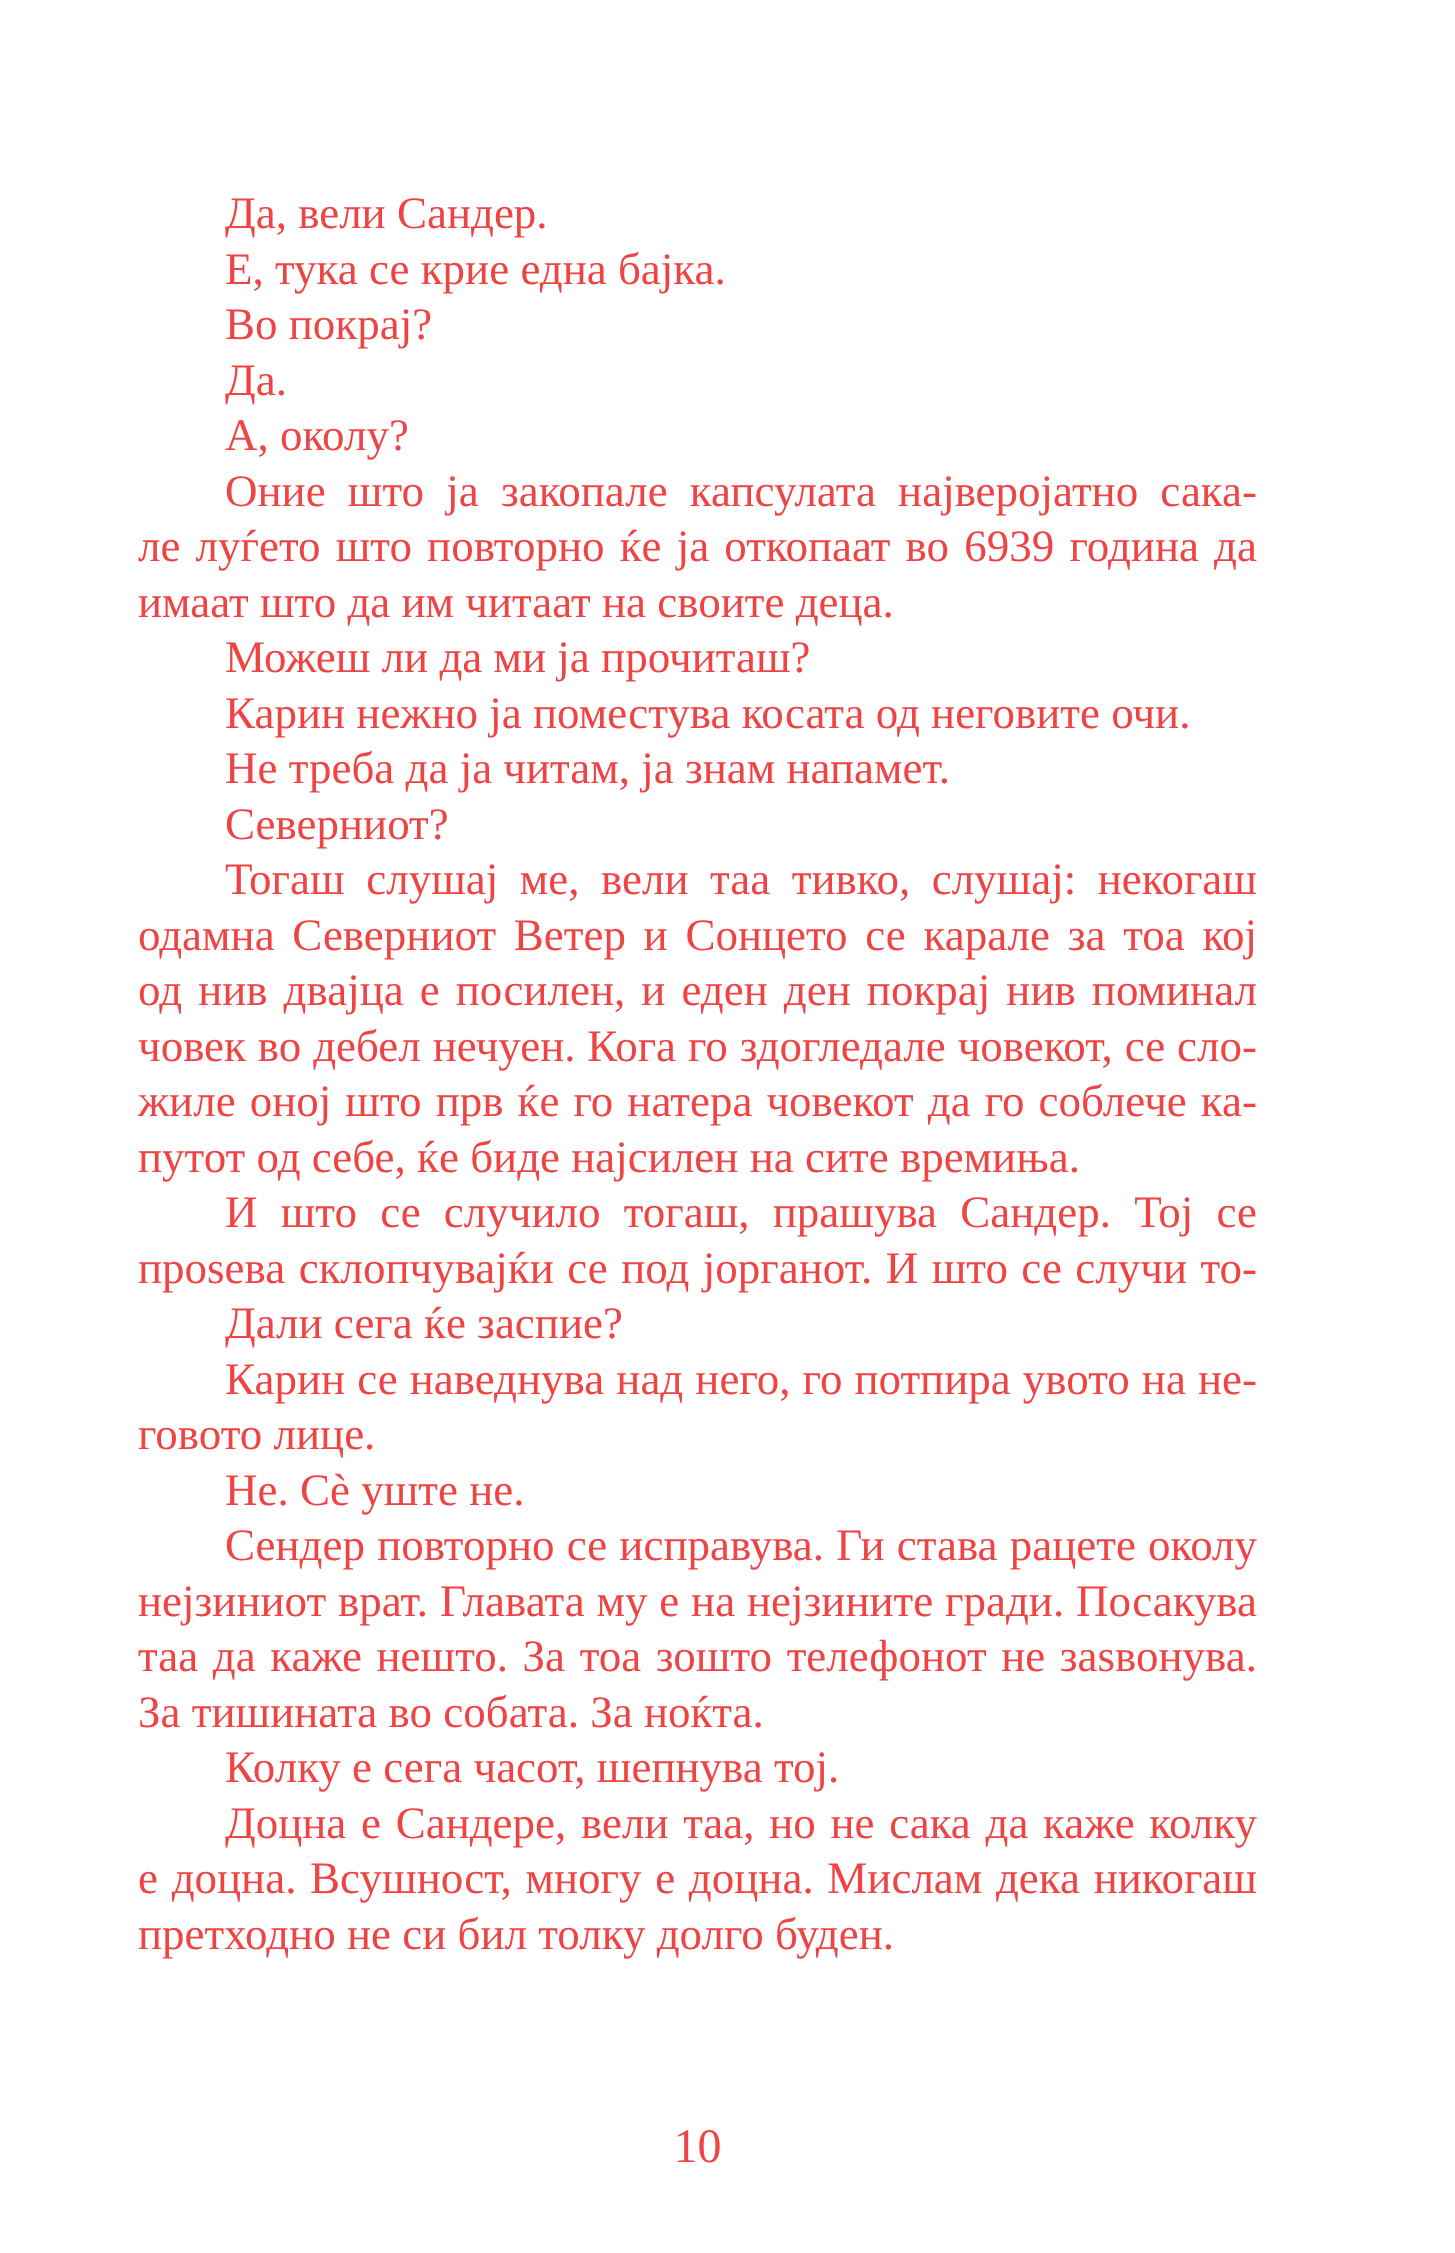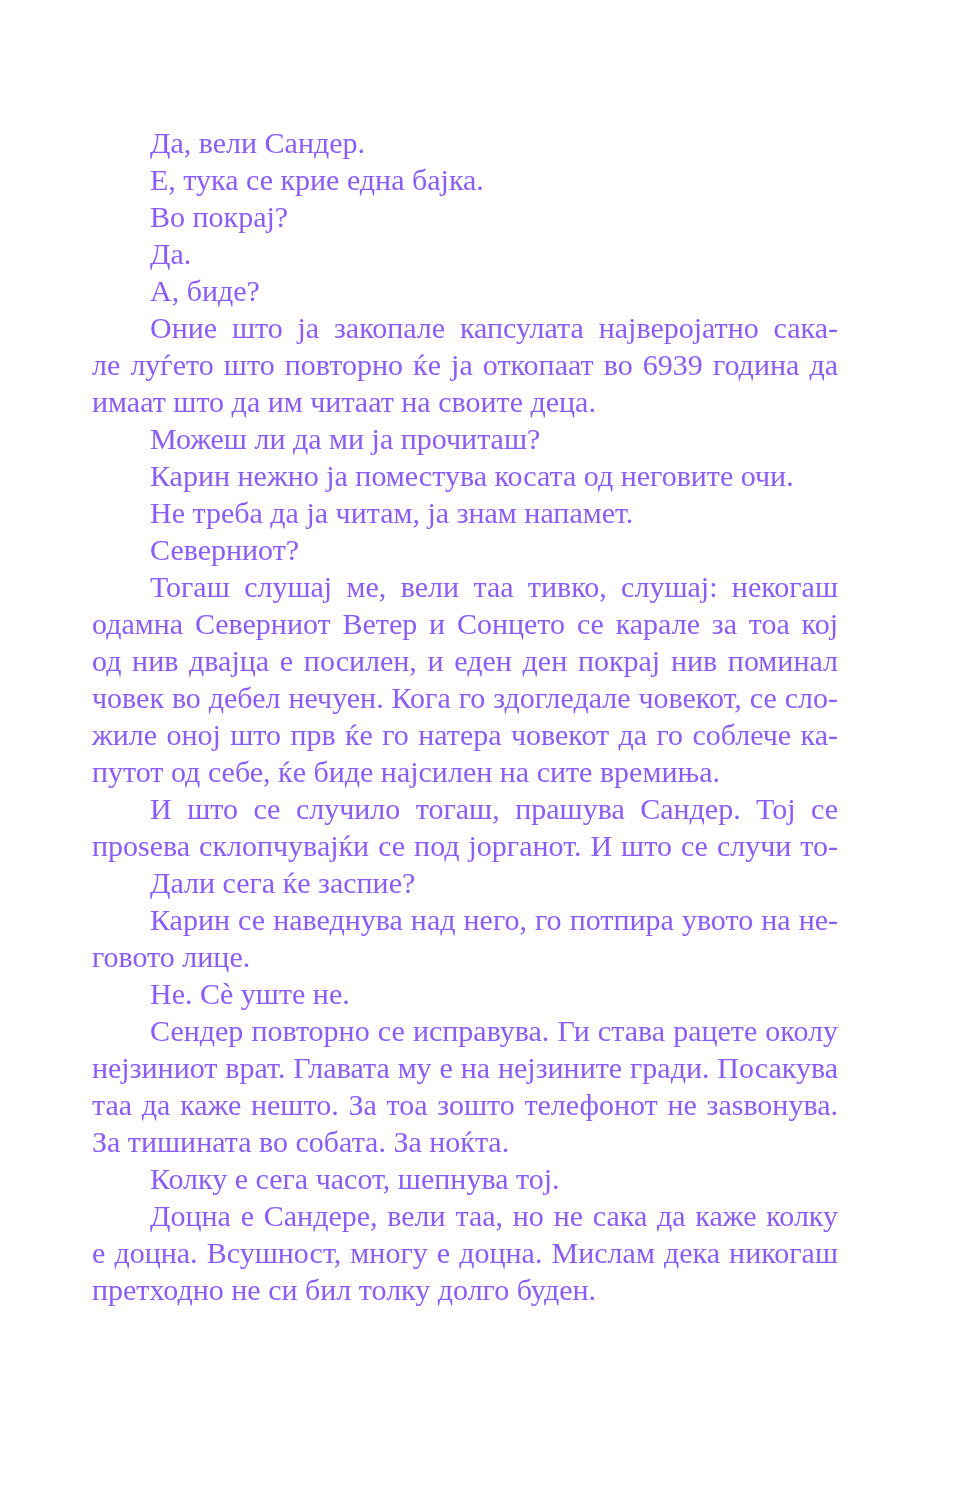--- a/index.html
+++ b/index.html
@@ -7,21 +7,21 @@
     padding: 0;
     background: #ffffff;
   }
   .page {
     position: relative;
     width: 970px;
     height: 1502px;
     background: #ffffff;
     overflow: hidden;
     font-family: "Liberation Serif", "DejaVu Serif", serif;
-    color: #8b5cf6;
+    color: #ef4444;
   }
   .text-block {
     position: absolute;
     left: 92px;
     top: 124px;
     width: 746px;
     font-size: 30px;
     line-height: 37px;
     font-weight: 400;
     letter-spacing: 0px;
@@ -51,21 +51,21 @@
 </style>
 </head>
 <body>
 
 <div class="page">
   <section class="text-block">
       <div class="line i">Да, вели Сандер.</div>
       <div class="line i">Е, тука се крие една бајка.</div>
       <div class="line i">Во покрај?</div>
       <div class="line i">Да.</div>
-      <div class="line i">А, биде?</div>
+      <div class="line i">А, околу?</div>
       <div class="line i j">Оние што ја закопале капсулата најверојатно сака-</div>
       <div class="line j">ле луѓето што повторно ќе ја откопаат во 6939 година да</div>
       <div class="line">имаат што да им читаат на своите деца.</div>
       <div class="line i">Можеш ли да ми ја прочиташ?</div>
       <div class="line i">Карин нежно ја поместува косата од неговите очи.</div>
       <div class="line i">Не треба да ја читам, ја знам напамет.</div>
       <div class="line i">Северниот?</div>
       <div class="line i j">Тогаш слушај ме, вели таа тивко, слушај: некогаш</div>
       <div class="line j">одамна Северниот Ветер и Сонцето се карале за тоа кој</div>
       <div class="line j">од нив двајца е посилен, и еден ден покрај нив поминал</div>
@@ -80,13 +80,14 @@
       <div class="line i">Не. Сѐ уште не.</div>
       <div class="line i j">Сендер повторно се исправува. Ги става рацете околу</div>
       <div class="line j">нејзиниот врат. Главата му е на нејзините гради. Посакува</div>
       <div class="line j">таа да каже нешто. За тоа зошто телефонот не заѕвонува.</div>
       <div class="line">За тишината во собата. За ноќта.</div>
       <div class="line i">Колку е сега часот, шепнува тој.</div>
       <div class="line i j">Доцна е Сандере, вели таа, но не сака да каже колку</div>
       <div class="line j">е доцна. Всушност, многу е доцна. Мислам дека никогаш</div>
       <div class="line">претходно не си бил толку долго буден.</div>
     </section>
+  <div class="page-number">10</div>
 </div>
 
 </body></html>

